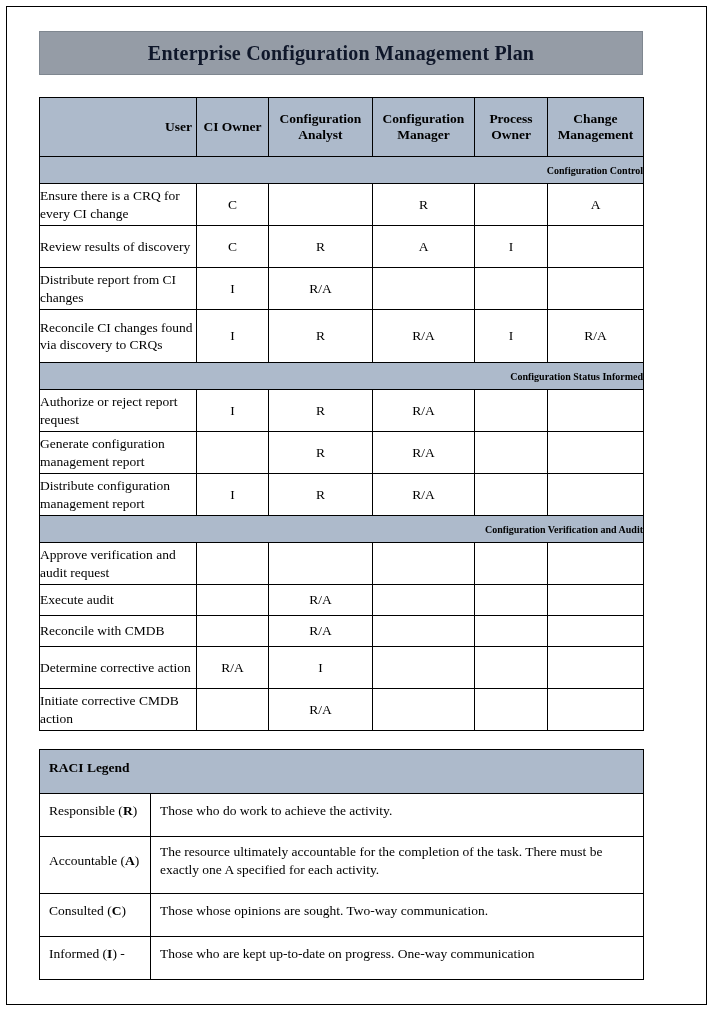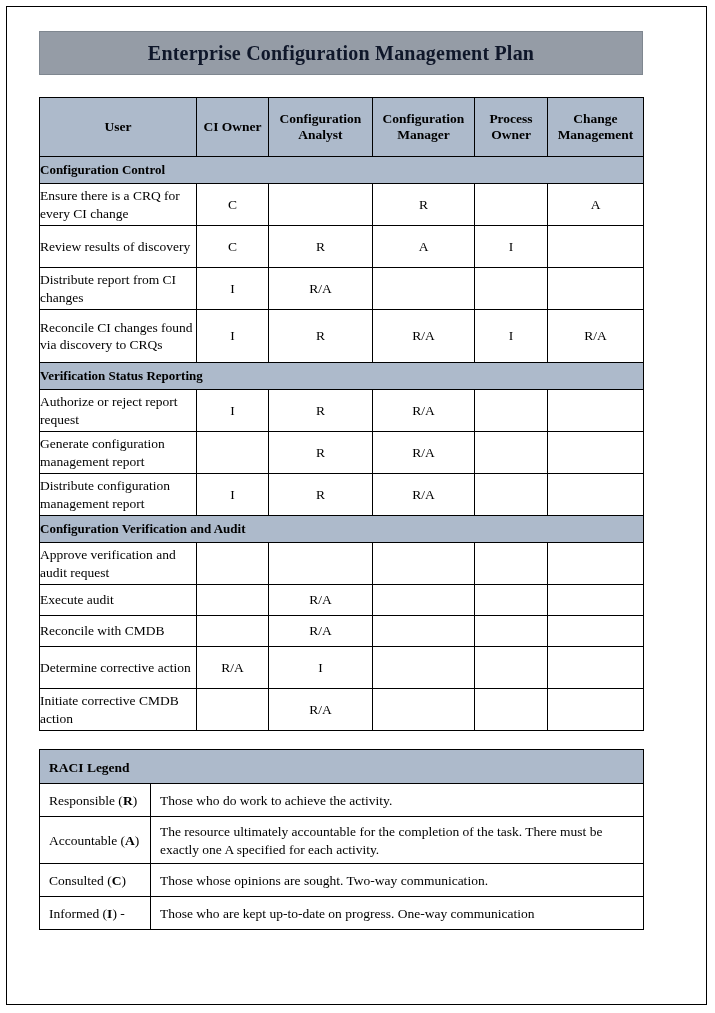--- a/index.html
+++ b/index.html
@@ -63,27 +63,27 @@
     padding: 0;
   }
   table.raci thead th {
     height: 52px;
     text-align: center;
     font-weight: bold;
     line-height: 1.18;
     padding: 3px 4px;
   }
   table.raci thead th.col-user {
-    text-align: center;
+    text-align: right;
   }
   tr.section-row td {
     height: 22px;
-    text-align: left;
-    font-weight: bold;
-    font-size: 13px;
+    text-align: right;
+    font-weight: bold;
+    font-size: 10px;
     padding: 2px 0;
   }
   td.task {
     text-align: left;
     padding: 5px 6px 5px 9px;
     line-height: 1.28;
     font-size: 13.5px;
   }
   td.mark {
     text-align: center;
@@ -97,21 +97,21 @@
   table.legend {
     border-collapse: collapse;
     table-layout: fixed;
     width: 604px;
     margin-top: 18px;
   }
   table.legend td {
     border: 1px solid #000000;
     font-size: 13.5px;
     vertical-align: middle;
-    padding: 6px 8px 4px 9px;
+    padding: 6px 8px 14px 9px;
     line-height: 1.3;
   }
   td.legend-head {
     font-weight: bold;
     height: 23px;
     padding: 4px 9px;
   }
   td.legend-term { width: 110px; }
   td.legend-desc { padding-left: 10px; }
   tr.legend-row td { height: 22px; }
@@ -177,21 +177,21 @@
           </tr>
           <tr class="h3">
             <td class="task">Reconcile CI changes found via discovery to CRQs</td>
             <td class="mark">I</td>
             <td class="mark">R</td>
             <td class="mark">R/A</td>
             <td class="mark">I</td>
             <td class="mark">R/A</td>
           </tr>
           <tr class="section-row">
-            <td colspan="6">Verification Status Reporting</td>
+            <td colspan="6">Configuration Status Informed</td>
           </tr>
           <tr class="h2">
             <td class="task">Authorize or reject report request</td>
             <td class="mark">I</td>
             <td class="mark">R</td>
             <td class="mark">R/A</td>
             <td class="mark"></td>
             <td class="mark"></td>
           </tr>
           <tr class="h2">

